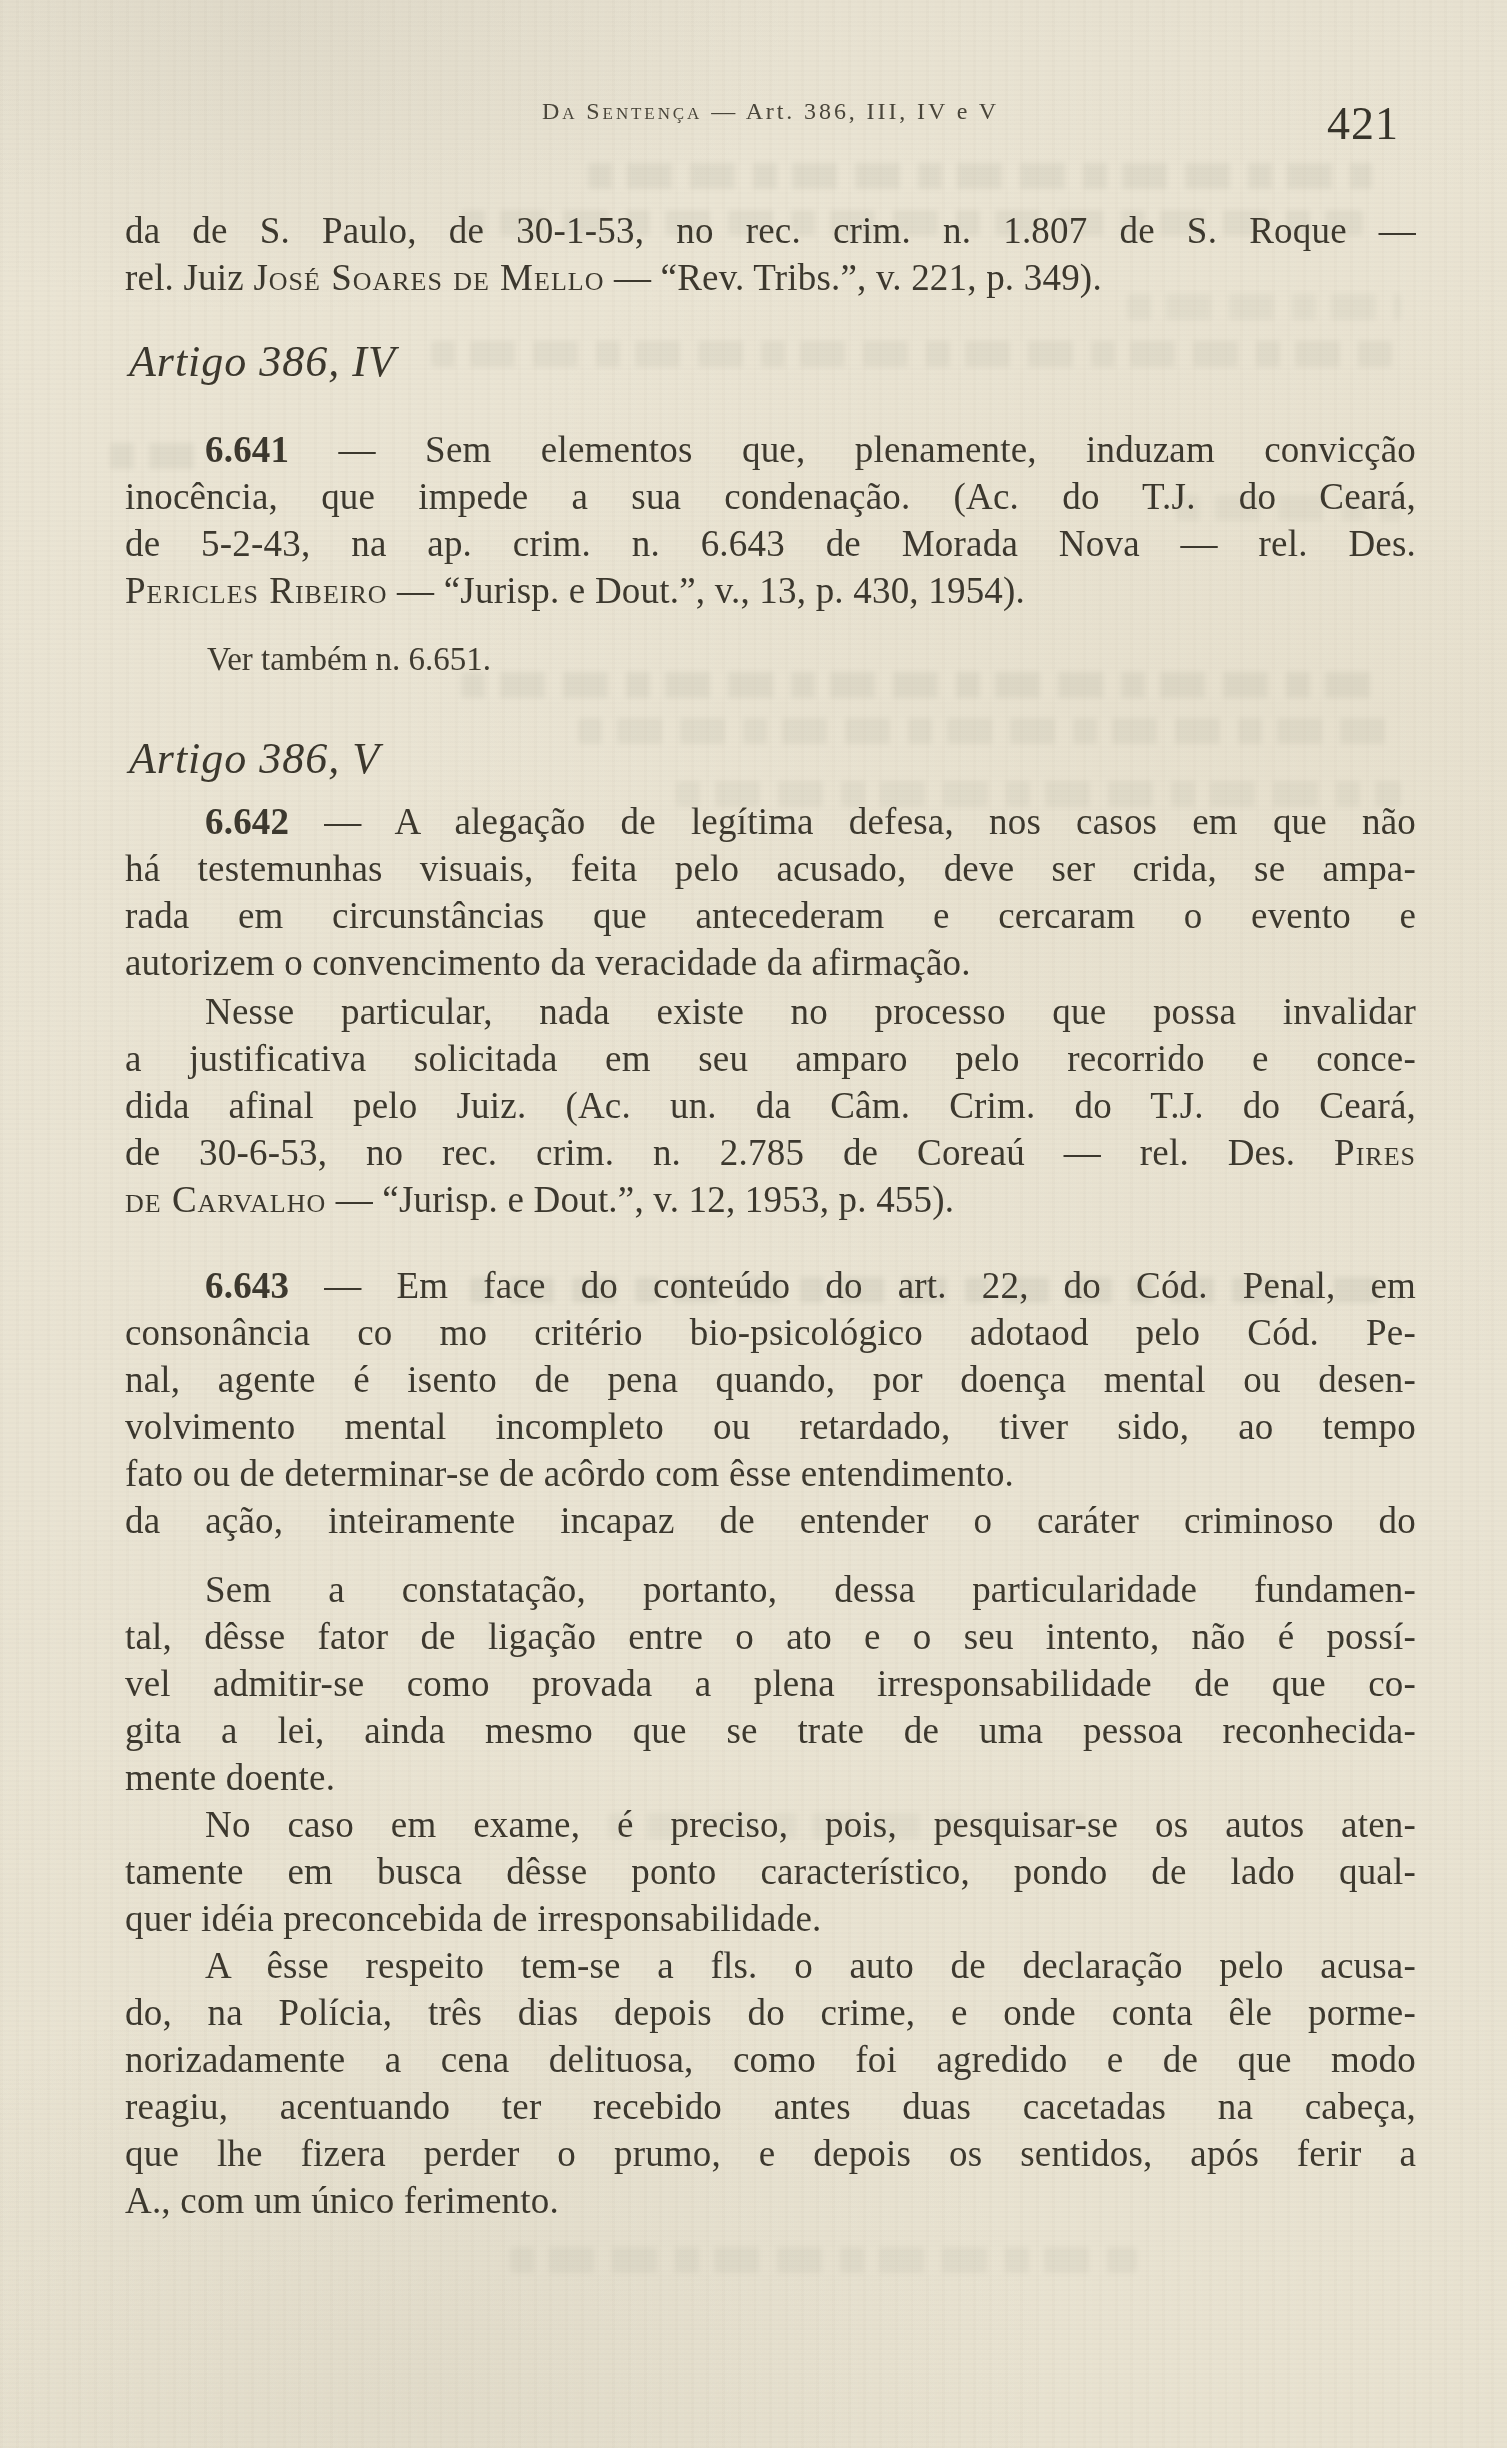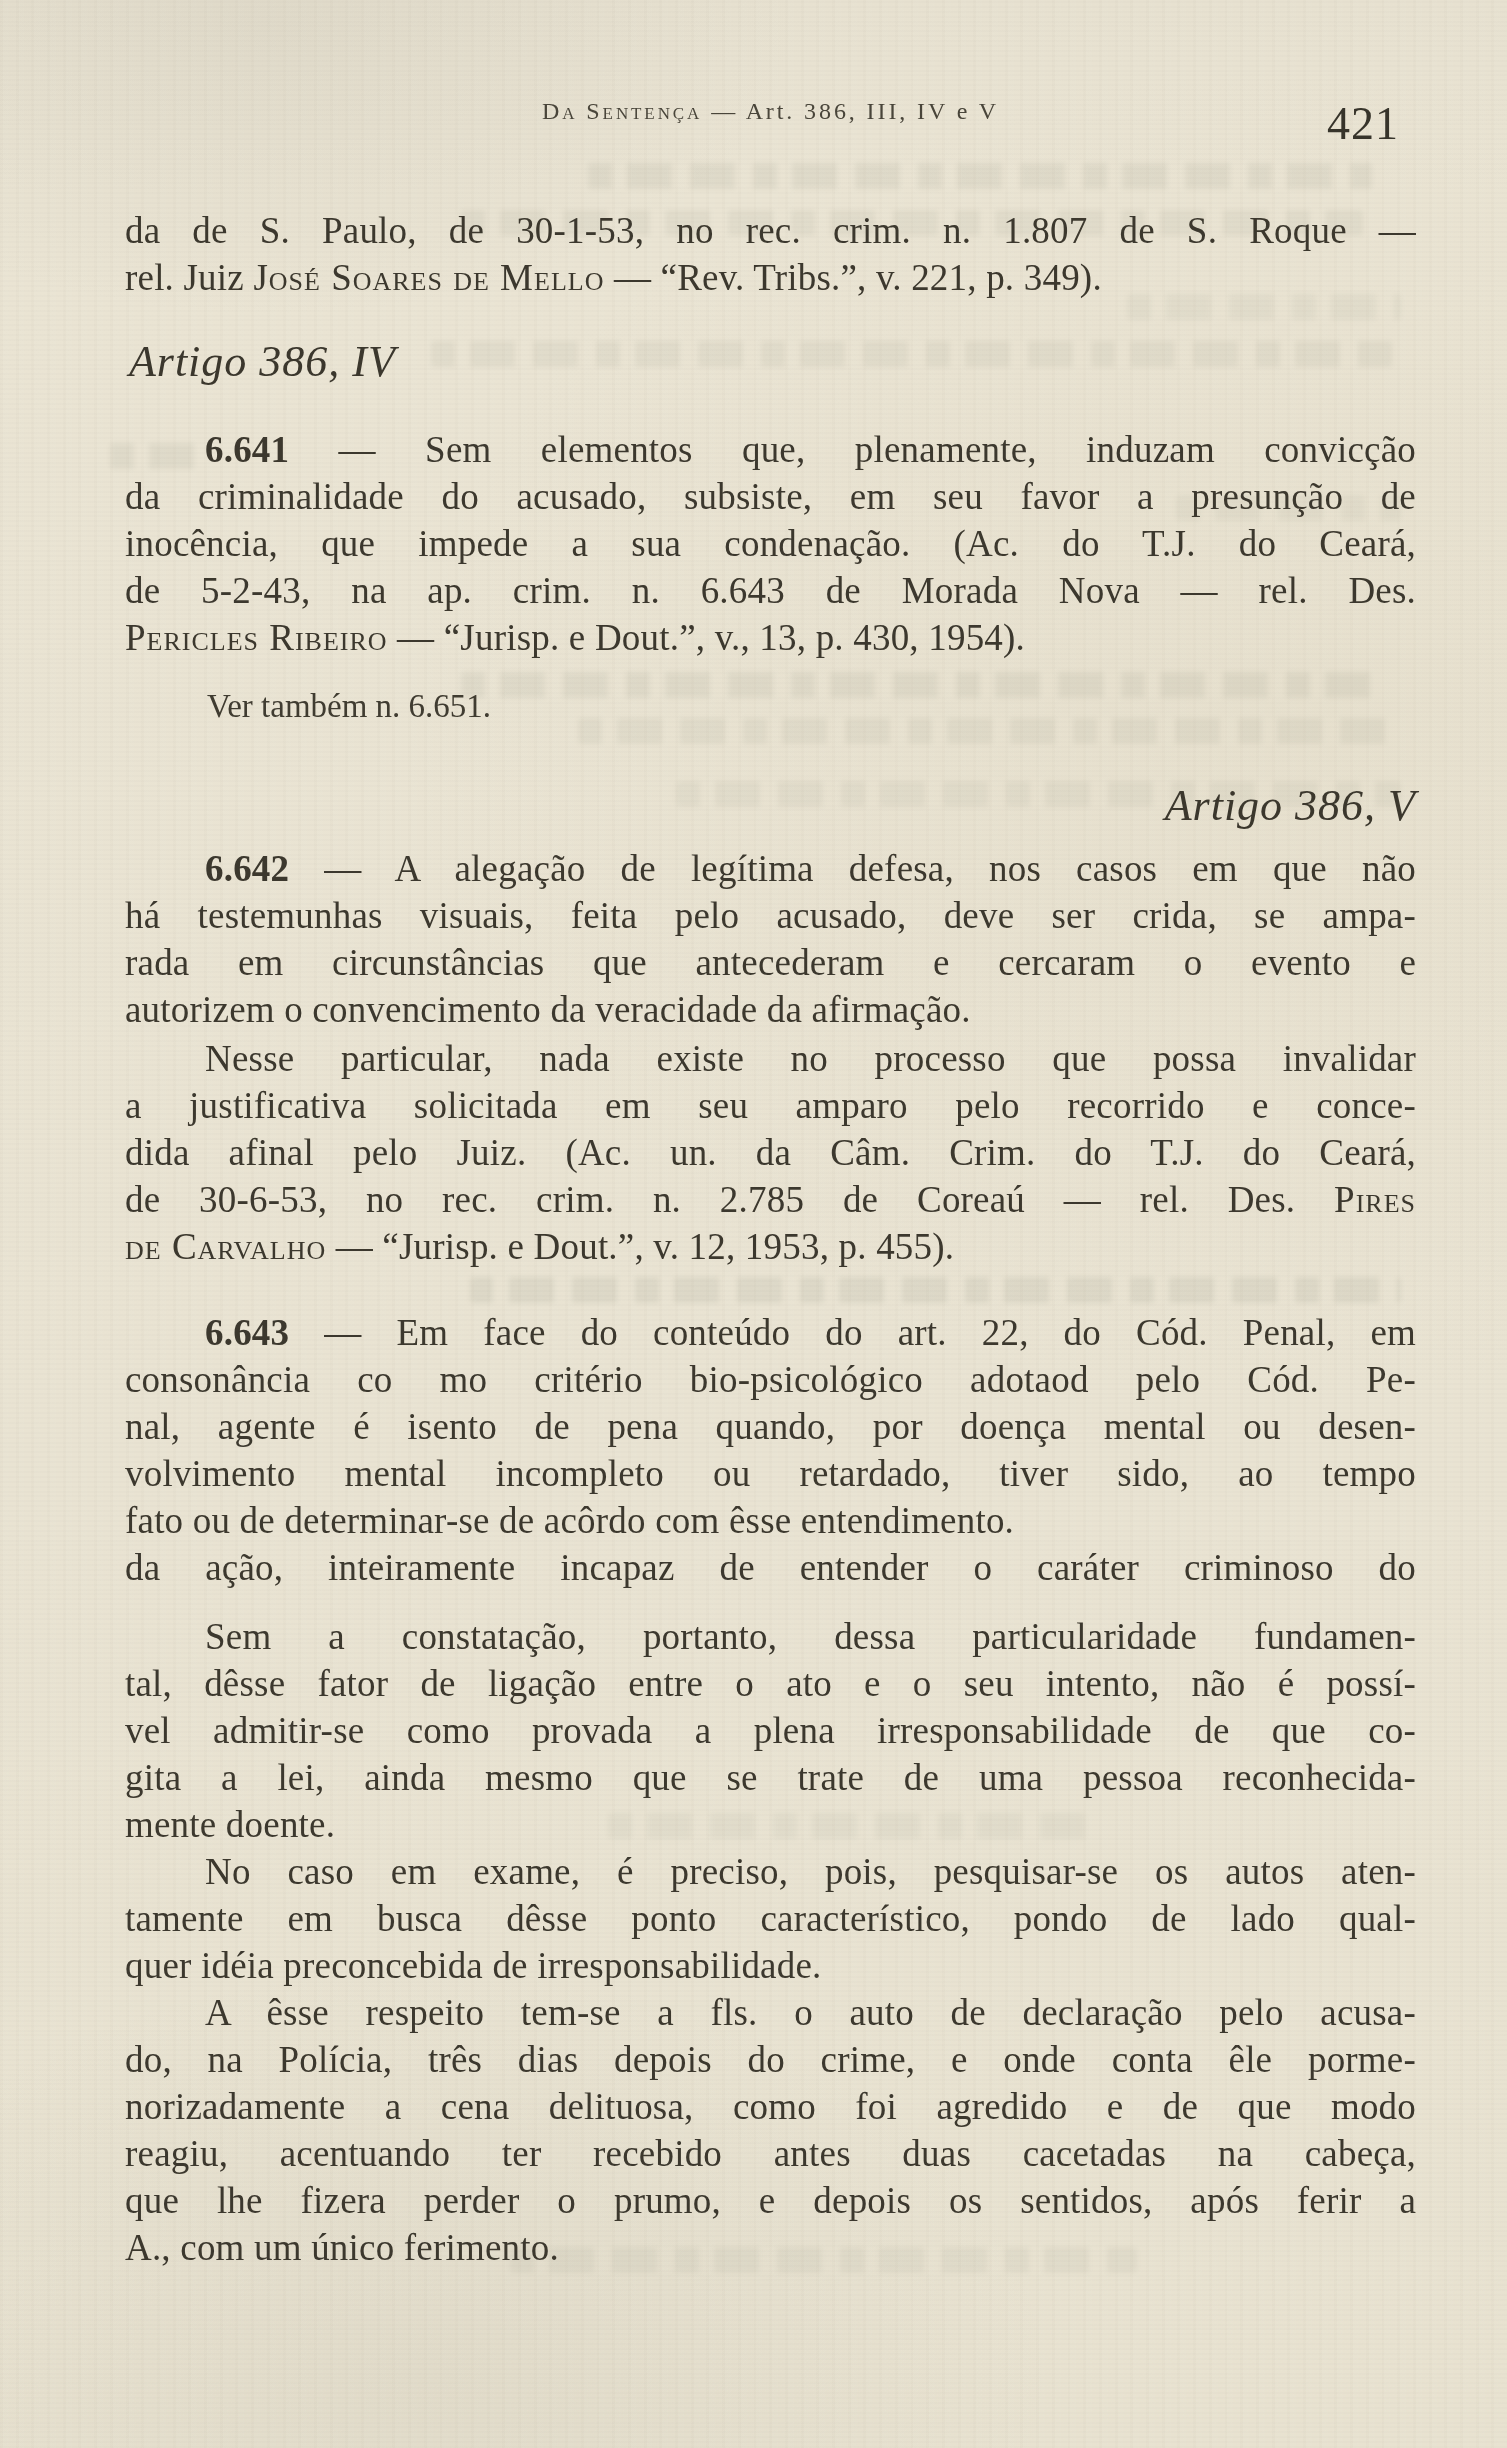--- a/index.html
+++ b/index.html
@@ -77,27 +77,26 @@
   </header>
 
   <main id="text-column" class="text-column">
       <div style="margin-top: 0px;">
         <div class="line"><span>da de S. Paulo, de 30-1-53, no rec. crim. n. 1.807 de S. Roque —</span></div>
         <div class="line last"><span>rel. Juiz </span><span class="smallcaps">José Soares de Mello</span><span> — “Rev. Tribs.”, v. 221, p. 349).</span></div>
       </div>
       <div class="heading" style="margin-top: 33px;">Artigo 386, IV</div>
       <div style="margin-top: 37px;">
         <div class="line first-ind"><span class="bold">6.641</span><span> — Sem elementos que, plenamente, induzam convicção</span></div>
-        <div class="line"><span>da criminalidade do acusado, subsiste, em seu favor a presunção de</span></div>
         <div class="line"><span>inocência, que impede a sua condenação. (Ac. do T.J. do Ceará,</span></div>
         <div class="line"><span>de 5-2-43, na ap. crim. n. 6.643 de Morada Nova — rel. Des.</span></div>
         <div class="line last"><span class="smallcaps">Pericles Ribeiro</span><span> — “Jurisp. e Dout.”, v., 13, p. 430, 1954).</span></div>
       </div>
       <div class="note" style="margin-top: 23.5px;">Ver também n. 6.651.</div>
-      <div class="heading" style="margin-top: 50px; text-align: right;">Artigo 386, V</div>
+      <div class="heading" style="margin-top: 50px;">Artigo 386, V</div>
       <div style="margin-top: 12.7px;">
         <div class="line first-ind"><span class="bold">6.642</span><span> — A alegação de legítima defesa, nos casos em que não</span></div>
         <div class="line"><span>há testemunhas visuais, feita pelo acusado, deve ser crida, se ampa-</span></div>
         <div class="line"><span>rada em circunstâncias que antecederam e cercaram o evento e</span></div>
         <div class="line last"><span>autorizem o convencimento da veracidade da afirmação.</span></div>
       </div>
       <div style="margin-top: 2px;">
         <div class="line first-ind"><span>Nesse particular, nada existe no processo que possa invalidar</span></div>
         <div class="line"><span>a justificativa solicitada em seu amparo pelo recorrido e conce-</span></div>
         <div class="line"><span>dida afinal pelo Juiz. (Ac. un. da Câm. Crim. do T.J. do Ceará,</span></div>

